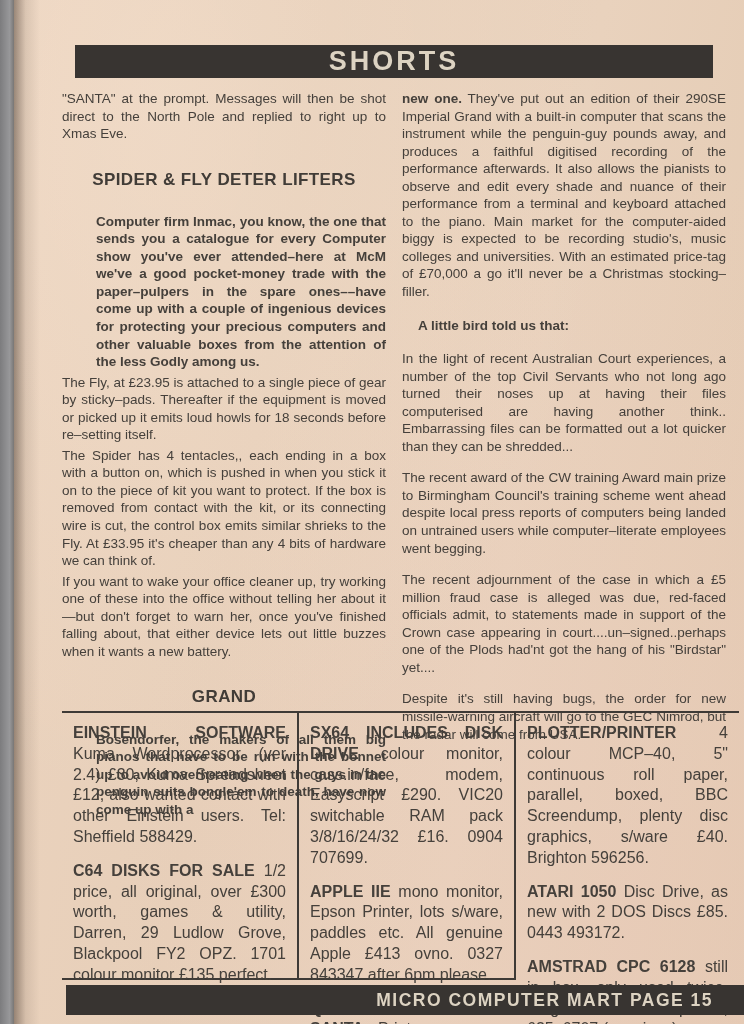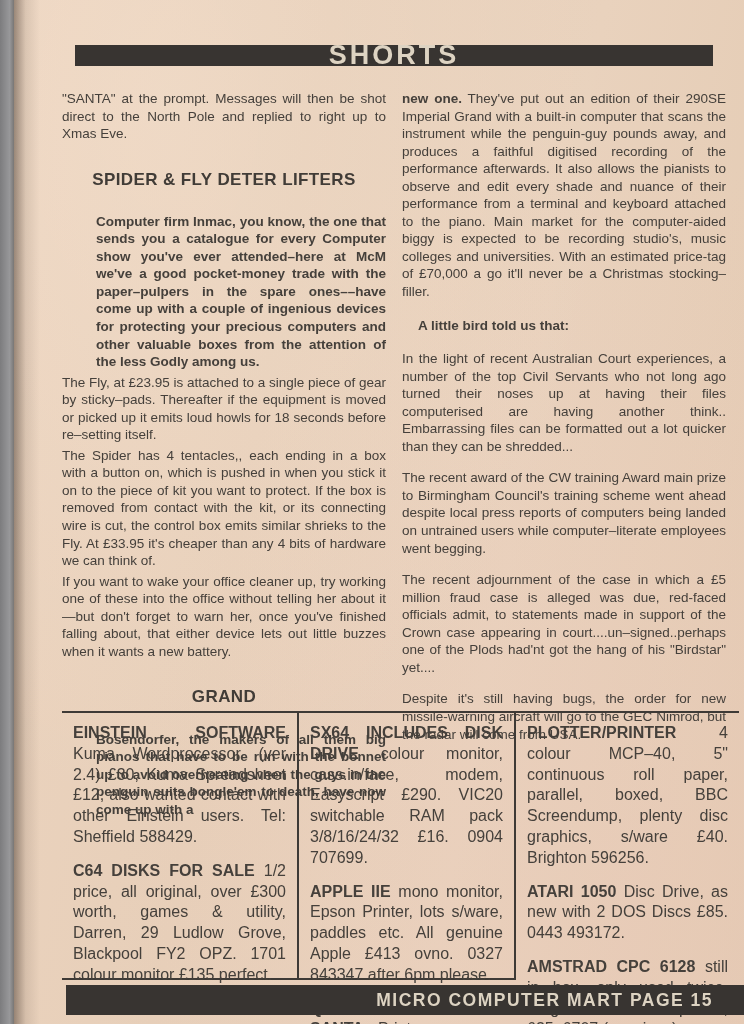--- a/index.html
+++ b/index.html
@@ -24,21 +24,21 @@
   }
   .paper::before{ 
     content:"";position:absolute;left:0;top:0;bottom:0;width:26px;
     background:linear-gradient(90deg,rgba(70,55,45,0.5),rgba(70,55,45,0.12) 45%,rgba(0,0,0,0));
   }
   .bar{
     background:#383431;color:#ddd3c2;
     font-weight:bold;
   }
   .header-bar{
-    position:absolute;left:61px;top:45px;width:638px;height:21px;
+    position:absolute;left:61px;top:45px;width:638px;height:33px;
     display:flex;align-items:center;justify-content:center;
     font-size:27px;letter-spacing:3px;
   }
   .footer-bar{
     position:absolute;left:52px;top:985px;right:0;height:30px;
     display:flex;align-items:center;justify-content:flex-end;
     padding-right:31px;font-size:17.5px;letter-spacing:1.5px;
   }
   .columns{
     position:absolute;left:48px;top:90px;width:664px;

